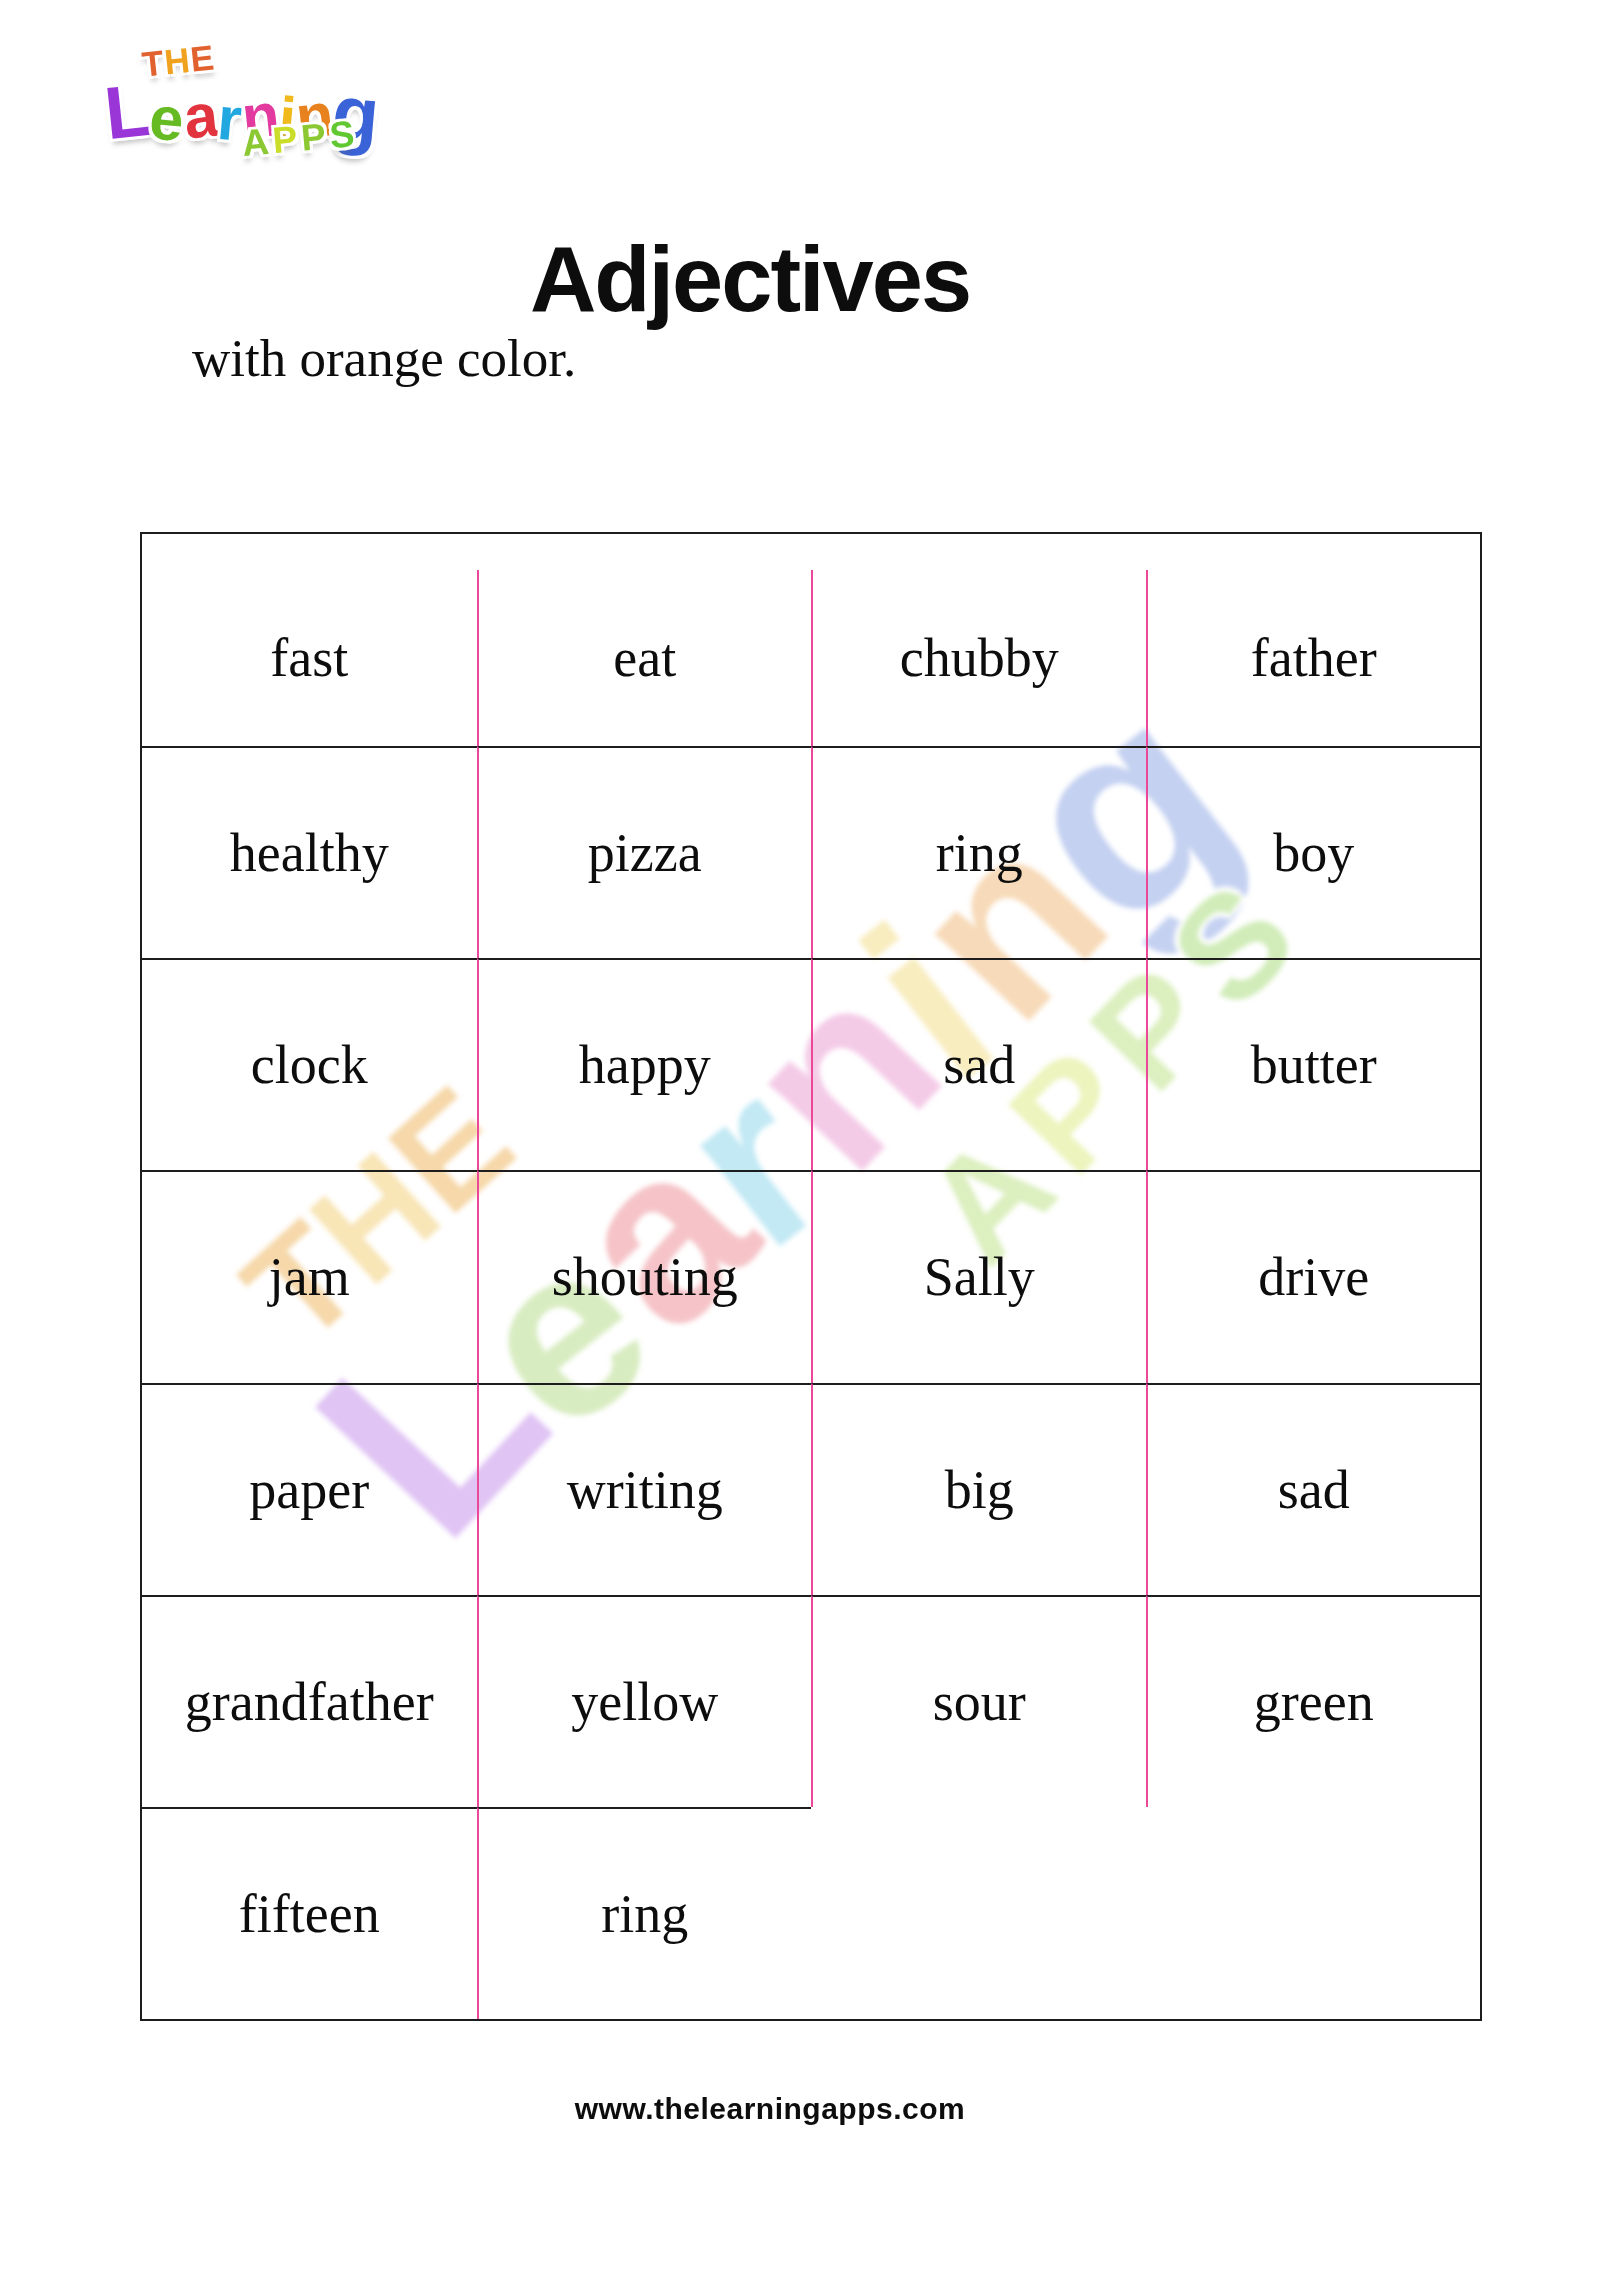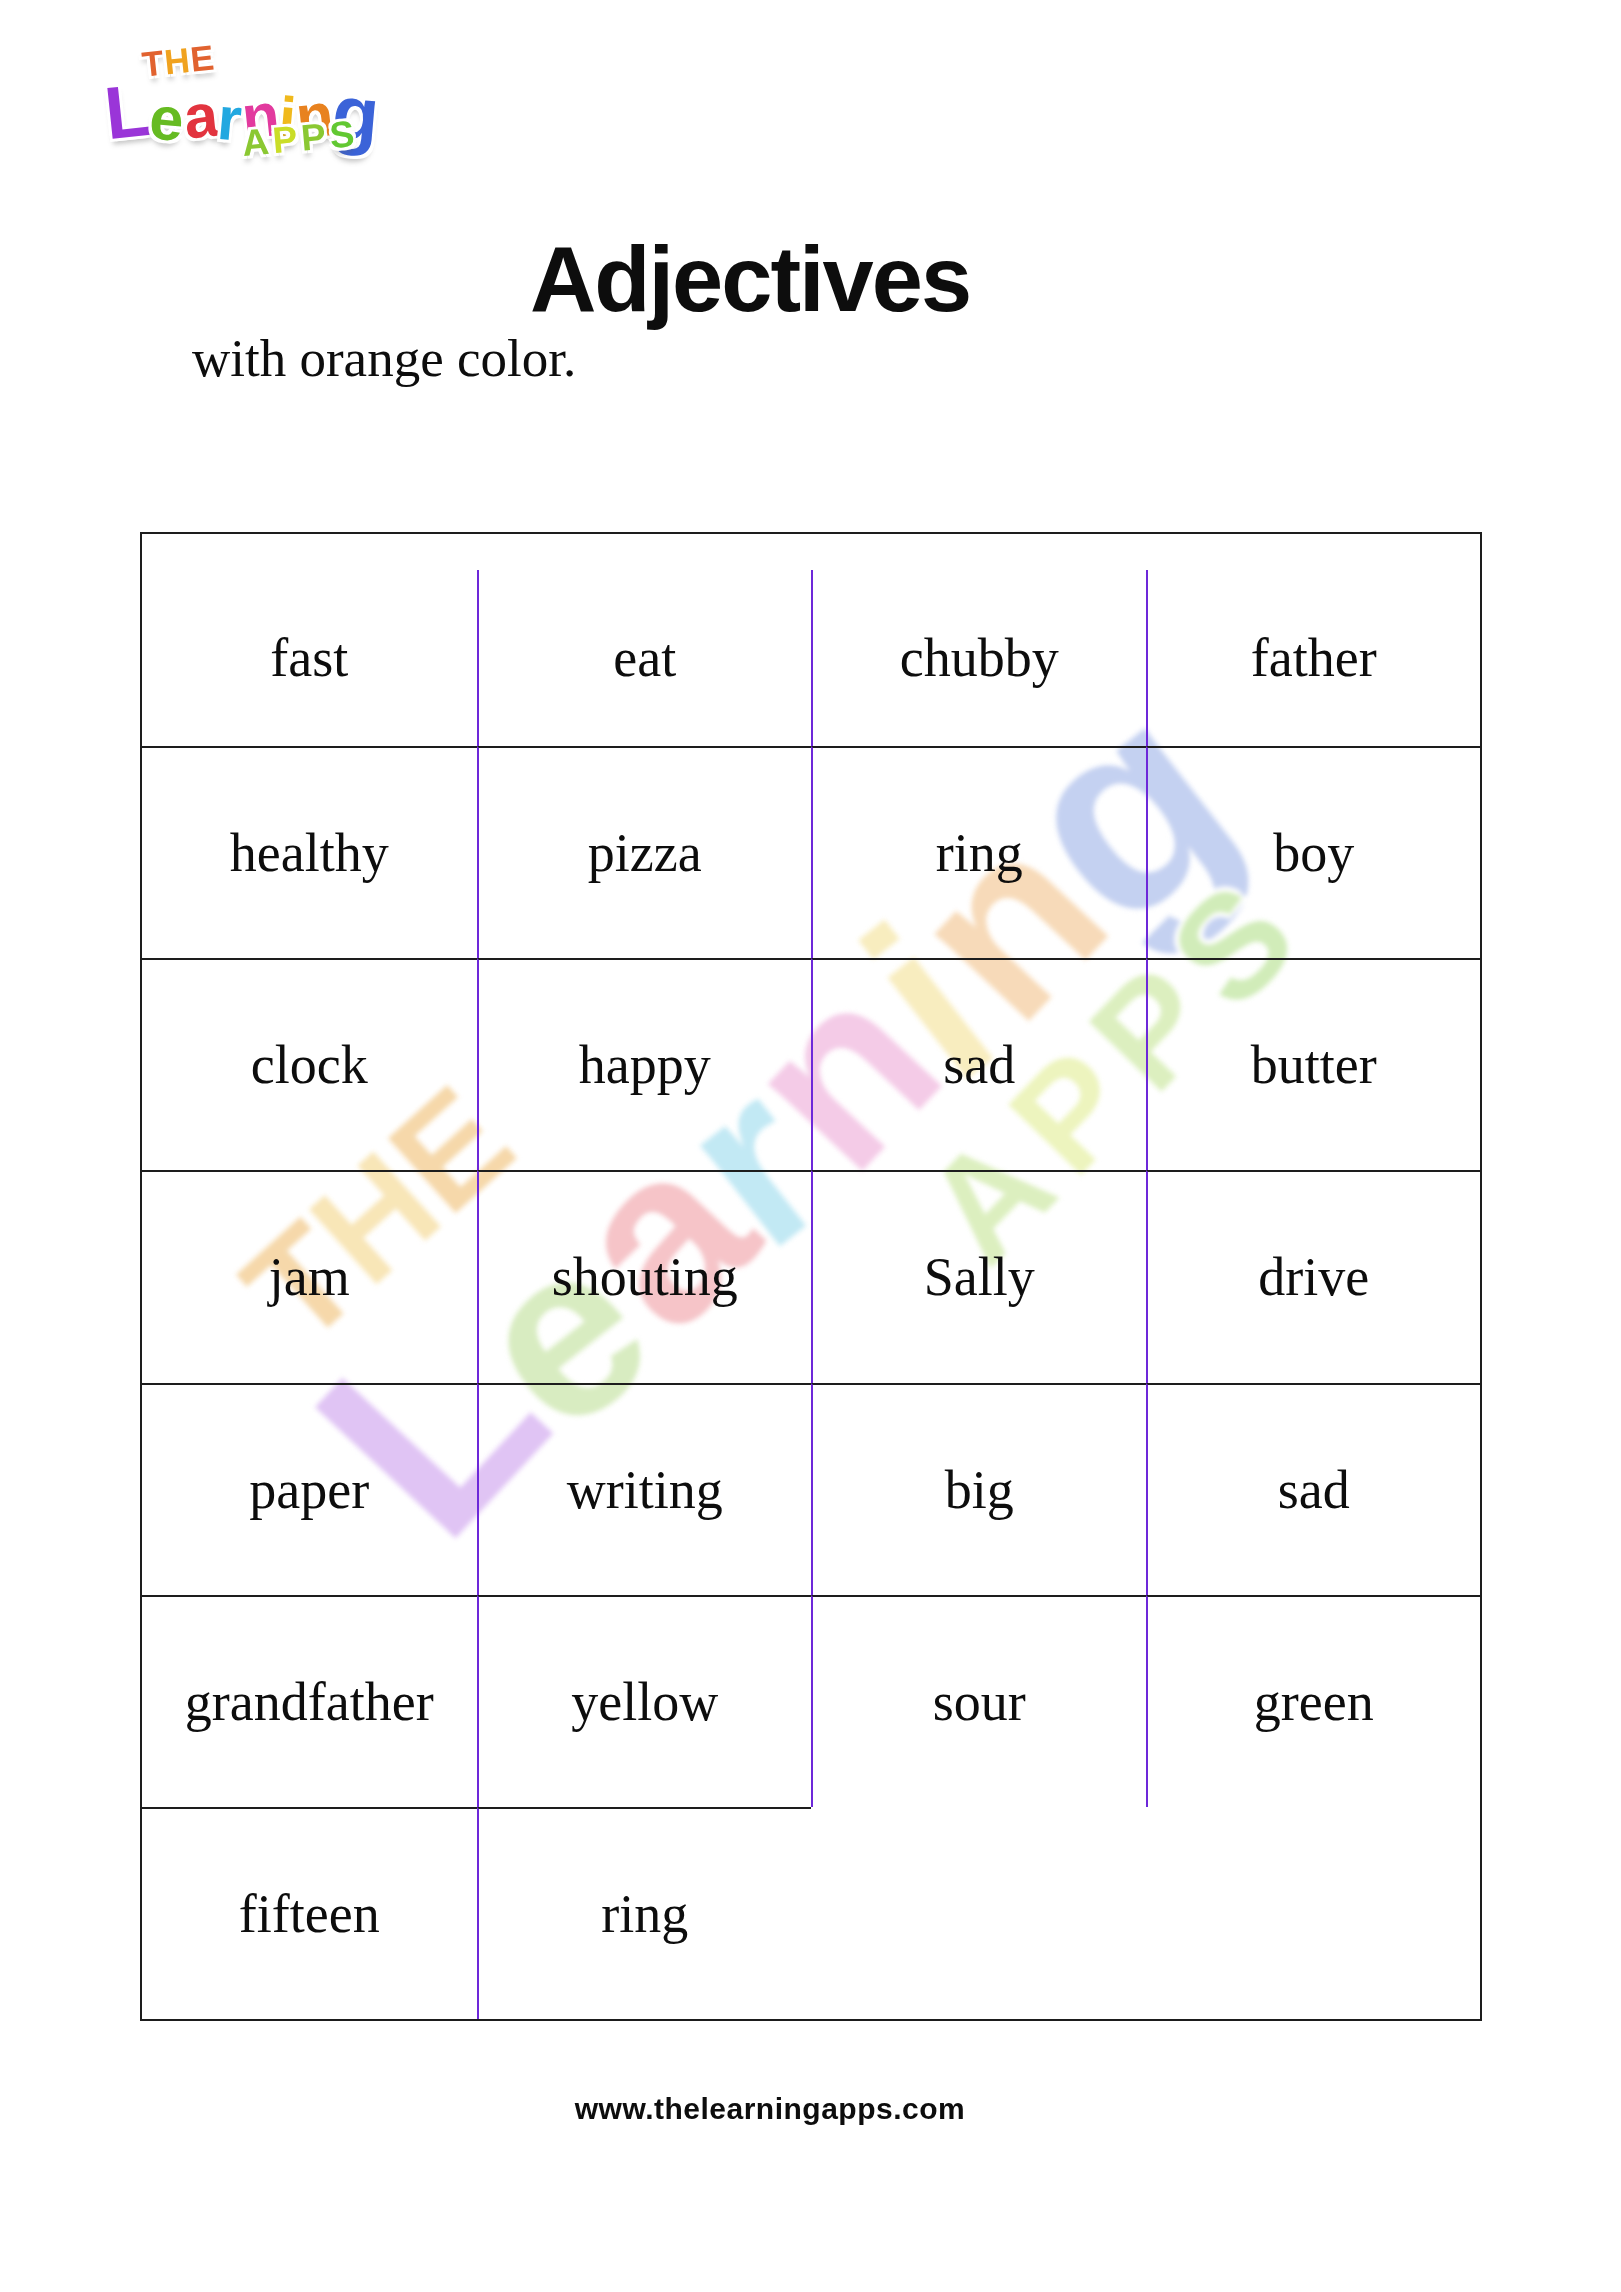--- a/index.html
+++ b/index.html
@@ -55,21 +55,21 @@
 
   
   .word-table{
     position:absolute;left:140px;top:532px;width:1342px;height:1489px;z-index:2;
     display:grid;grid-template-columns:repeat(4,1fr);grid-template-rows:repeat(7,1fr);
     border:2.9px solid #1d1d1d;box-sizing:border-box;background:transparent;
   }
   .cell{
     display:flex;align-items:center;justify-content:center;
     font-family:"Liberation Serif",serif;font-size:54px;color:#0d0d0d;
-    border-left:2px solid #6d28d9;border-top:2.9px solid #1d1d1d;
+    border-left:2px solid #ec4899;border-top:2.9px solid #1d1d1d;
     box-sizing:border-box;
   }
   .cell:nth-child(4n+1){border-left:none;}
   .cell:nth-child(-n+4){border-top:none;margin-top:36px;}
 
   
   .footer{
     position:absolute;left:0;top:2092px;width:1500px;z-index:2;
     text-align:center;font-family:"Liberation Sans",sans-serif;
     font-weight:bold;font-size:30px;letter-spacing:0.5px;color:#0d0d0d;padding-left:20px;

